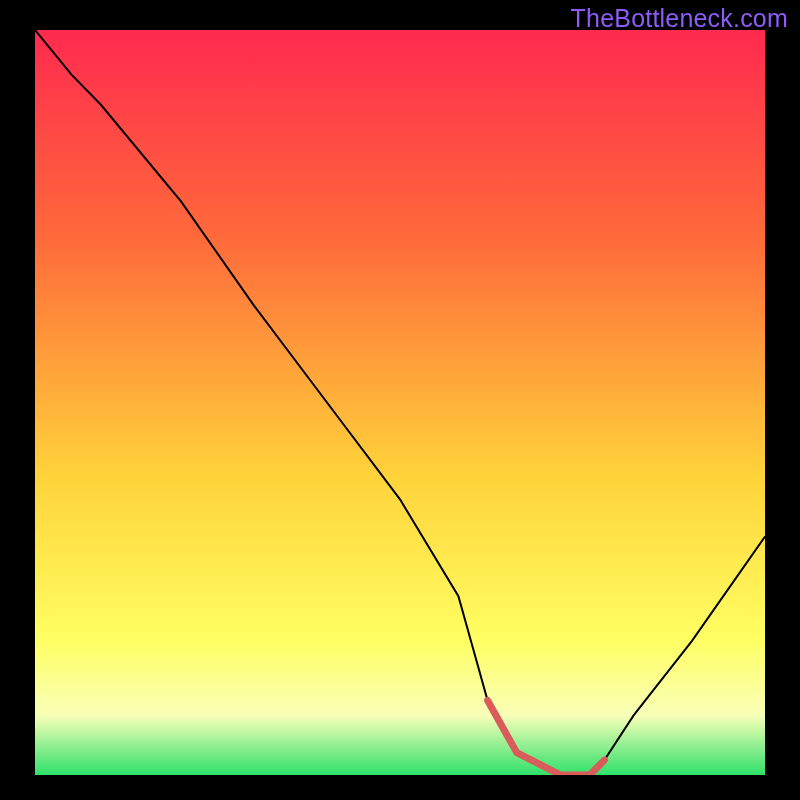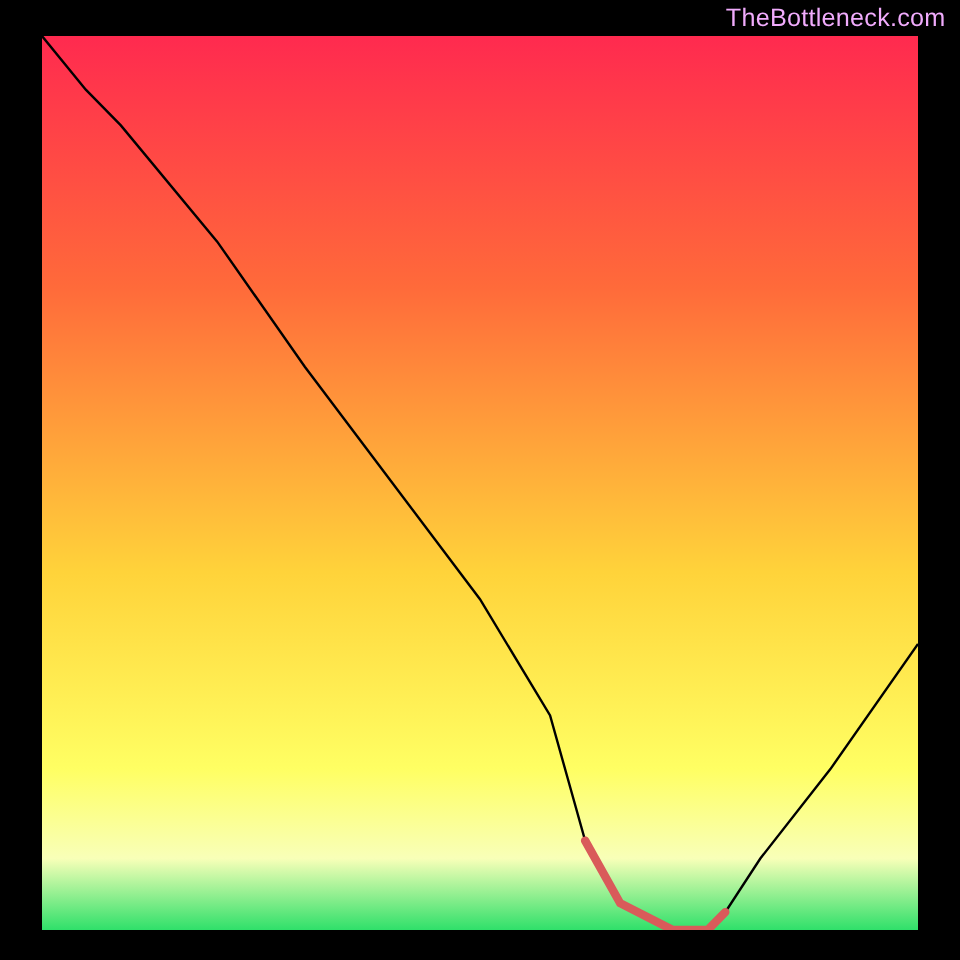--- a/index.html
+++ b/index.html
@@ -14,22 +14,22 @@
   .stage {
     position: relative;
     width: 800px;
     height: 800px;
     background: #000;
   }
   .watermark {
     position: absolute;
     top: 4px;
     right: 12px;
-    color: #f0abfc;
-    font-size: 21px;
+    color: #8b5cf6;
+    font-size: 25px;
     font-weight: 400;
     letter-spacing: 0.2px;
     user-select: none;
   }
   svg.plot {
     position: absolute;
     left: 35px;
     top: 30px;
     width: 730px;
     height: 745px;

